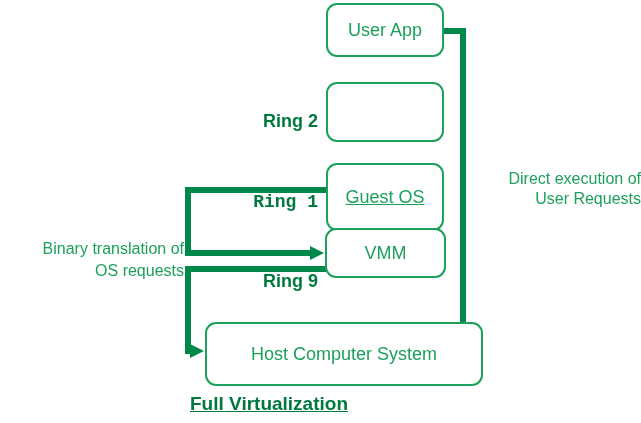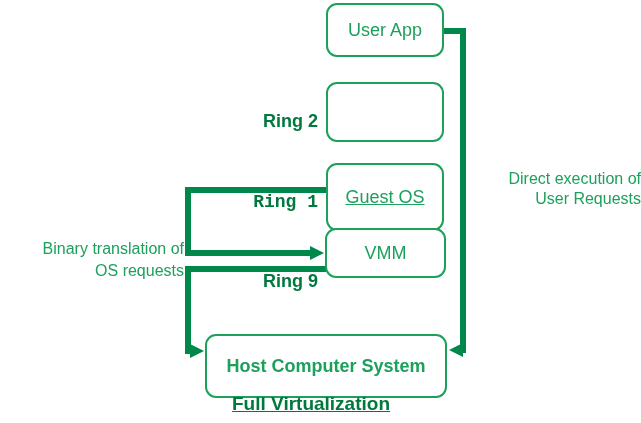--- a/index.html
+++ b/index.html
@@ -24,21 +24,21 @@
     display: flex;
     align-items: center;
     justify-content: center;
     color: var(--box-text, #1ca05c);
     font-size: 18px;
   }
   .box-user-app { left: 326px; top: 3px;   width: 118px; height: 54px; }
   .box-ring2    { left: 326px; top: 82px;  width: 118px; height: 60px; }
   .box-guest-os { left: 326px; top: 163px; width: 118px; height: 68px; text-decoration: underline; }
   .box-vmm      { left: 325px; top: 228px; width: 121px; height: 50px; }
-  .box-host     { left: 205px; top: 334px; width: 242px; height: 64px; font-weight: bold; }
+  .box-host     { left: 205px; top: 322px; width: 278px; height: 64px; }
 
   .ringlabel {
     position: absolute;
     left: 240px;
     width: 78px;
     text-align: right;
     font-weight: bold;
     font-size: 18px;
     color: var(--ring-label, #00793f);
   }
@@ -56,21 +56,20 @@
     white-space: pre-line;
   }
   .note-left  { left: 3px;   top: 238px; width: 181px; }
   .note-right { left: 472px; top: 169px; width: 169px; line-height: 20px; }
 
   .title {
     position: absolute;
     left: 190px;
     top: 393px;
     width: 242px;
-    text-align: center;
     font-size: 19px;
     font-weight: bold;
     text-decoration: underline;
     color: var(--title-text, #00793f);
   }
 </style>
 </head>
 <body>
 
 <div class="stage">

